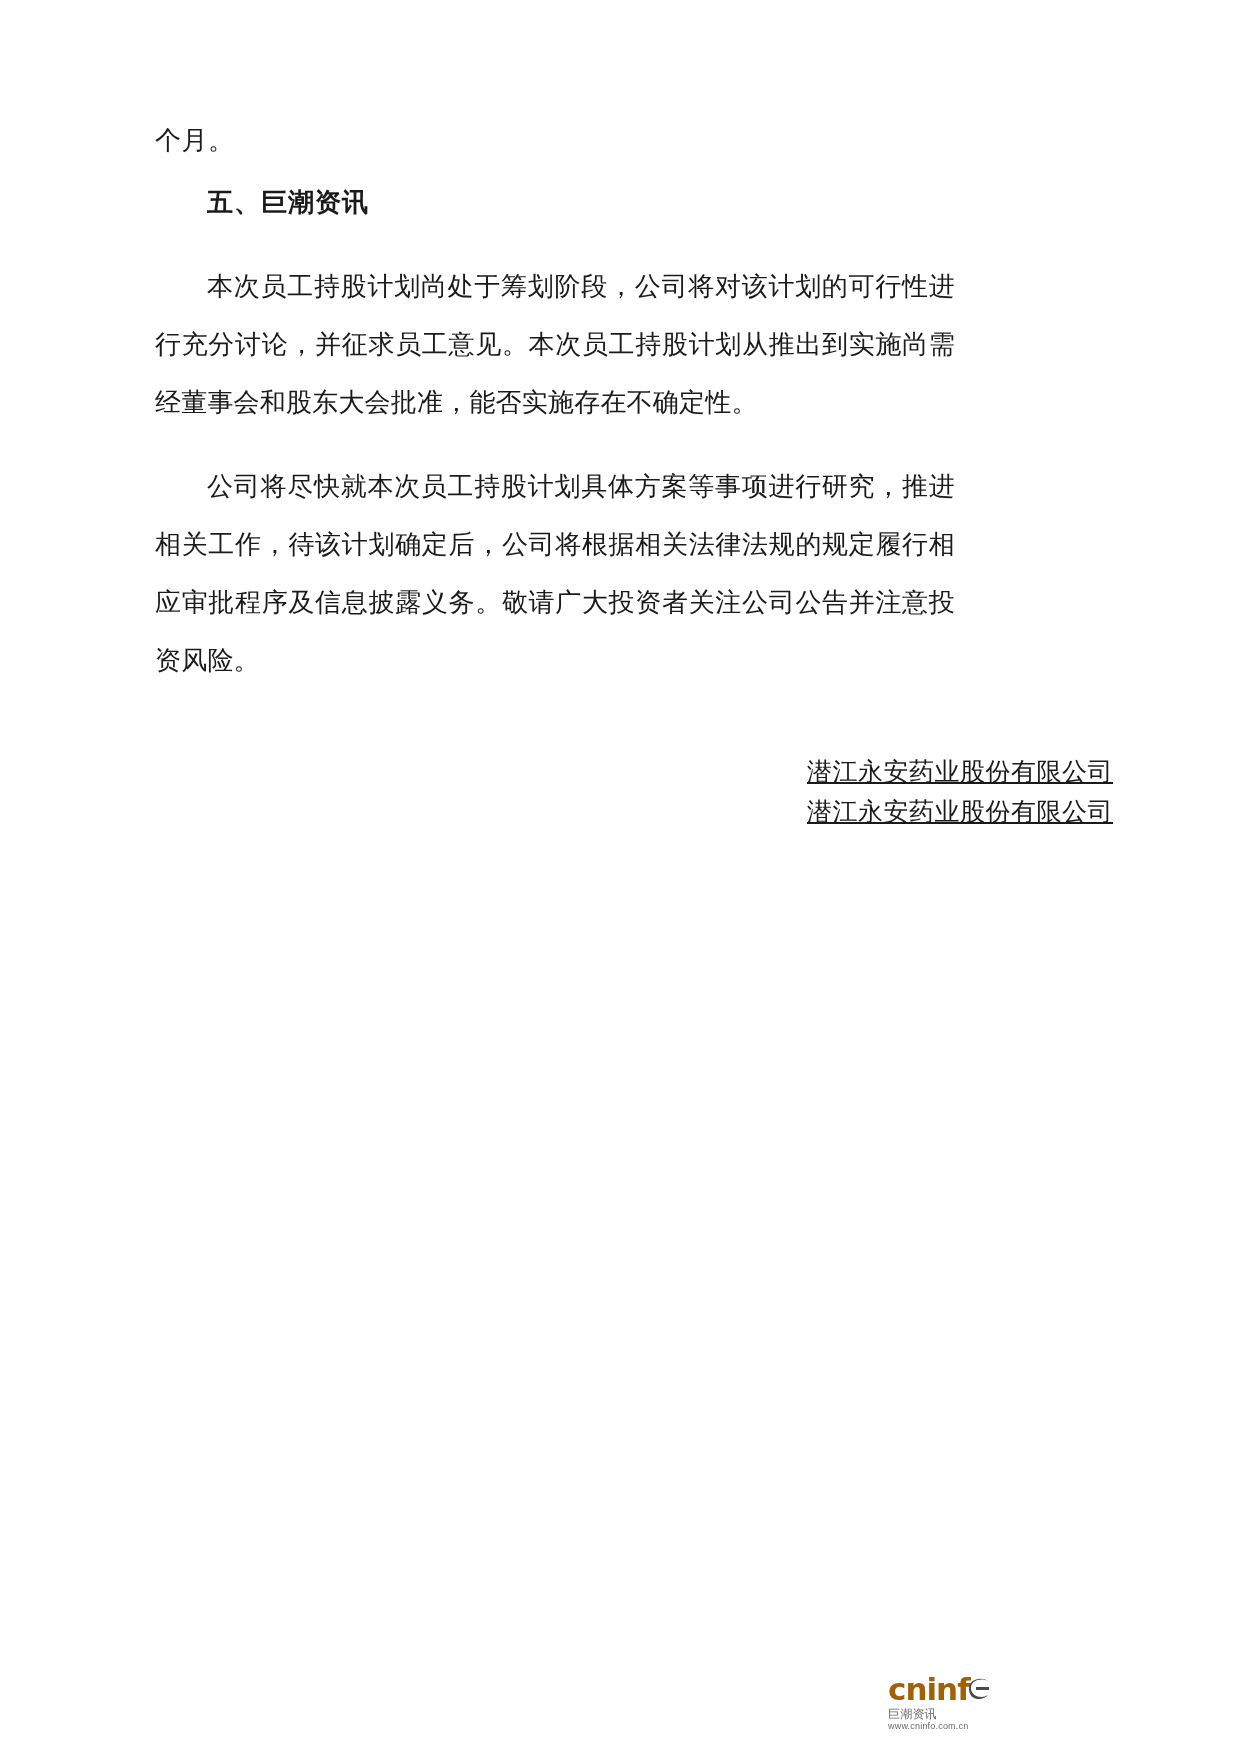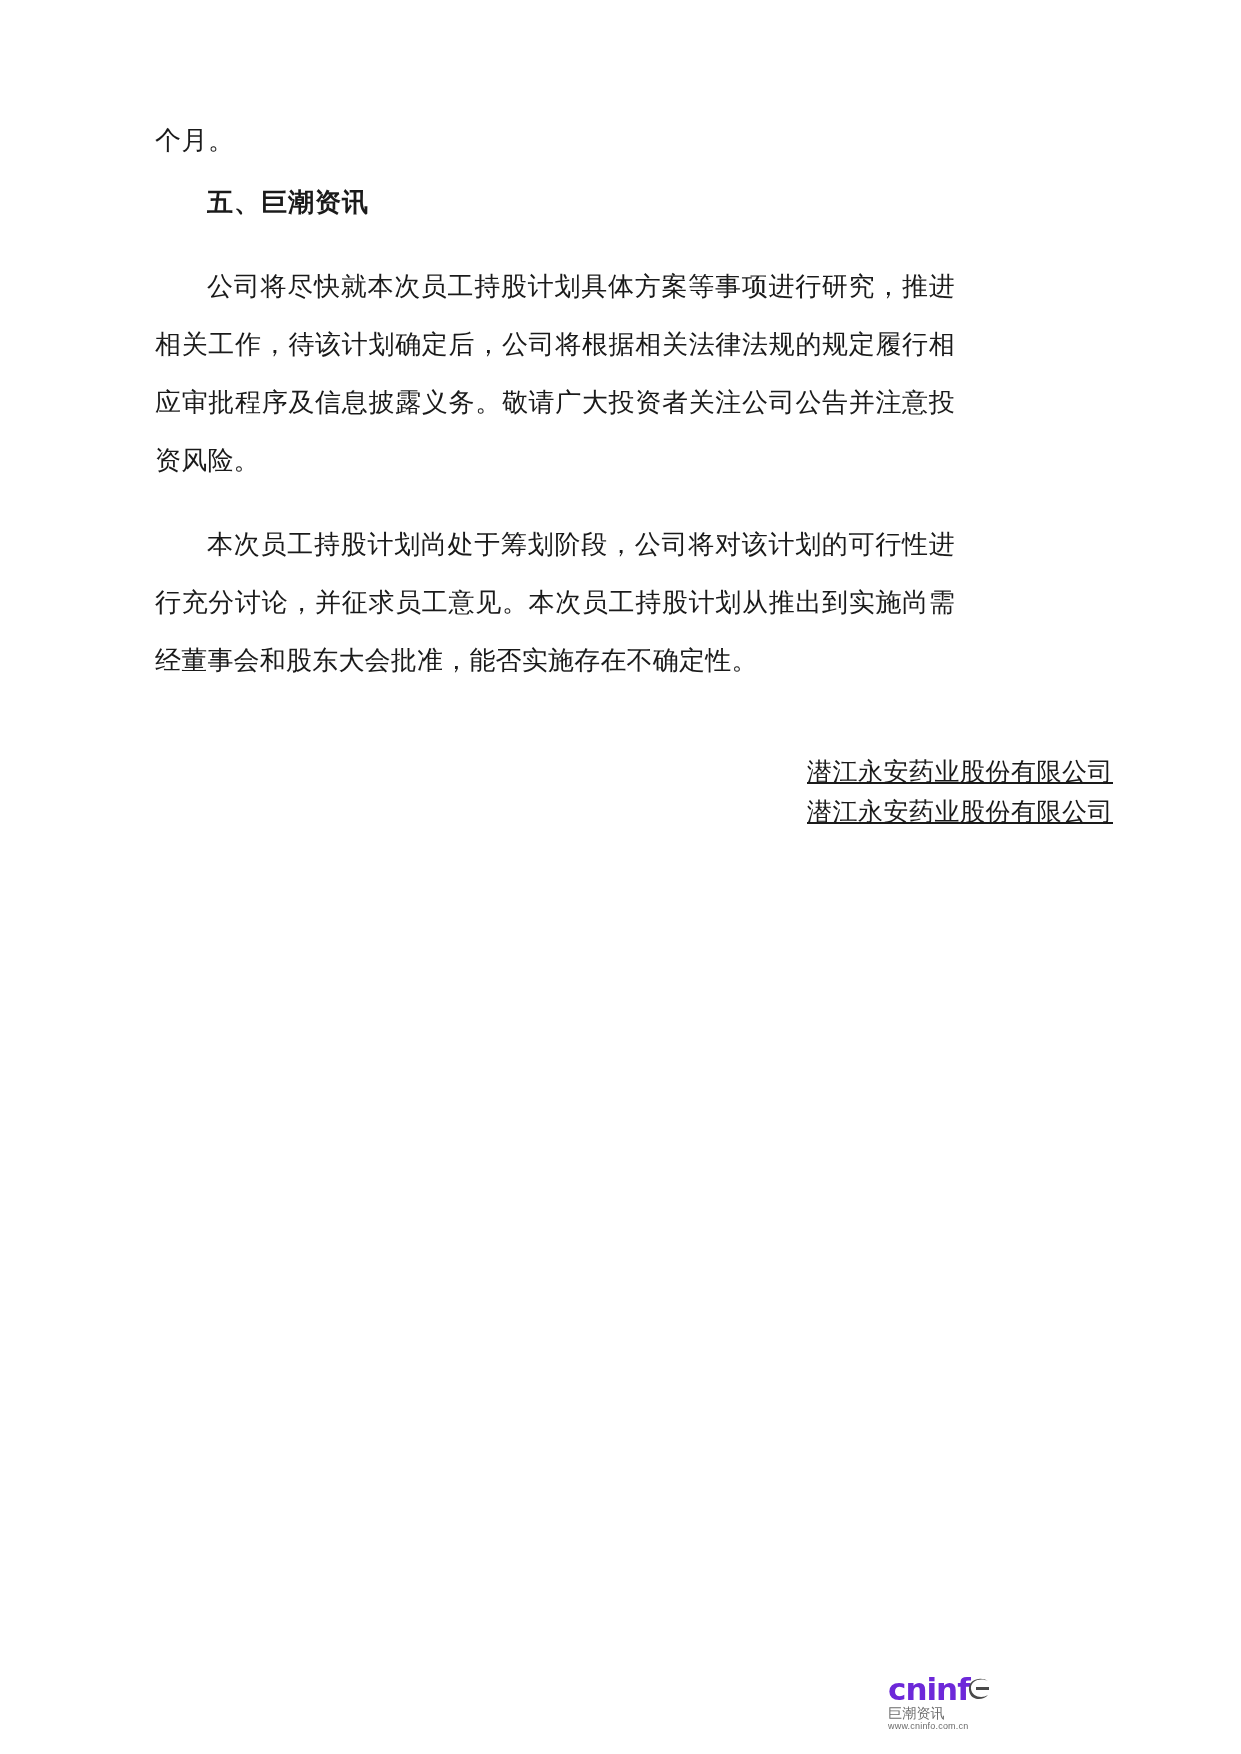--- a/index.html
+++ b/index.html
@@ -71,35 +71,35 @@
     position: absolute;
     right: 26px;
     bottom: 22px;
     text-align: left;
     width: 150px;
   }
   .logo-mark {
     font-family: "DejaVu Sans", sans-serif;
     font-size: 31px;
     font-weight: bold;
-    color: #6d28d9;
+    color: #a16207;
     letter-spacing: -1px;
     line-height: 32px;
     display: block;
     position: relative;
   }
   .logo-swoosh {
     display: inline-block;
     vertical-align: -3px;
     margin-left: -2px;
   }
   .logo-sub {
     display: block;
-    font-family: Liberation Serif, serif;
-    font-size: 14px;
+    font-family: Liberation Sans, sans-serif;
+    font-size: 12px;
     color: #6b6b6b;
     line-height: 12px;
     letter-spacing: 0.2px;
   }
   .logo-sub2 {
     display: block;
     font-family: Liberation Sans, sans-serif;
     font-size: 9px;
     color: #6b6b6b;
     line-height: 12px;
@@ -110,23 +110,23 @@
 <body>
 
 <div class="page">
 
   <div class="content">
 
     <div class="line-continuation">个月。</div>
 
     <div class="section-heading">五、巨潮资讯</div>
 
+    <p class="para">本次员工持股计划尚处于筹划阶段，公司将对该计划的可行性进行充分讨论，并征求员工意见。本次员工持股计划从推出到实施尚需经董事会和股东大会批准，能否实施存在不确定性。</p>
+
     <p class="para">公司将尽快就本次员工持股计划具体方案等事项进行研究，推进相关工作，待该计划确定后，公司将根据相关法律法规的规定履行相应审批程序及信息披露义务。敬请广大投资者关注公司公告并注意投资风险。</p>
-
-    <p class="para">本次员工持股计划尚处于筹划阶段，公司将对该计划的可行性进行充分讨论，并征求员工意见。本次员工持股计划从推出到实施尚需经董事会和股东大会批准，能否实施存在不确定性。</p>
 
 
     <div class="signature-block">
       <span class="signature-line sig-company">潜江永安药业股份有限公司</span>
       <span class="signature-line sig-date">潜江永安药业股份有限公司</span>
     </div>
 
   </div>
 
   <div class="footer-logo">

